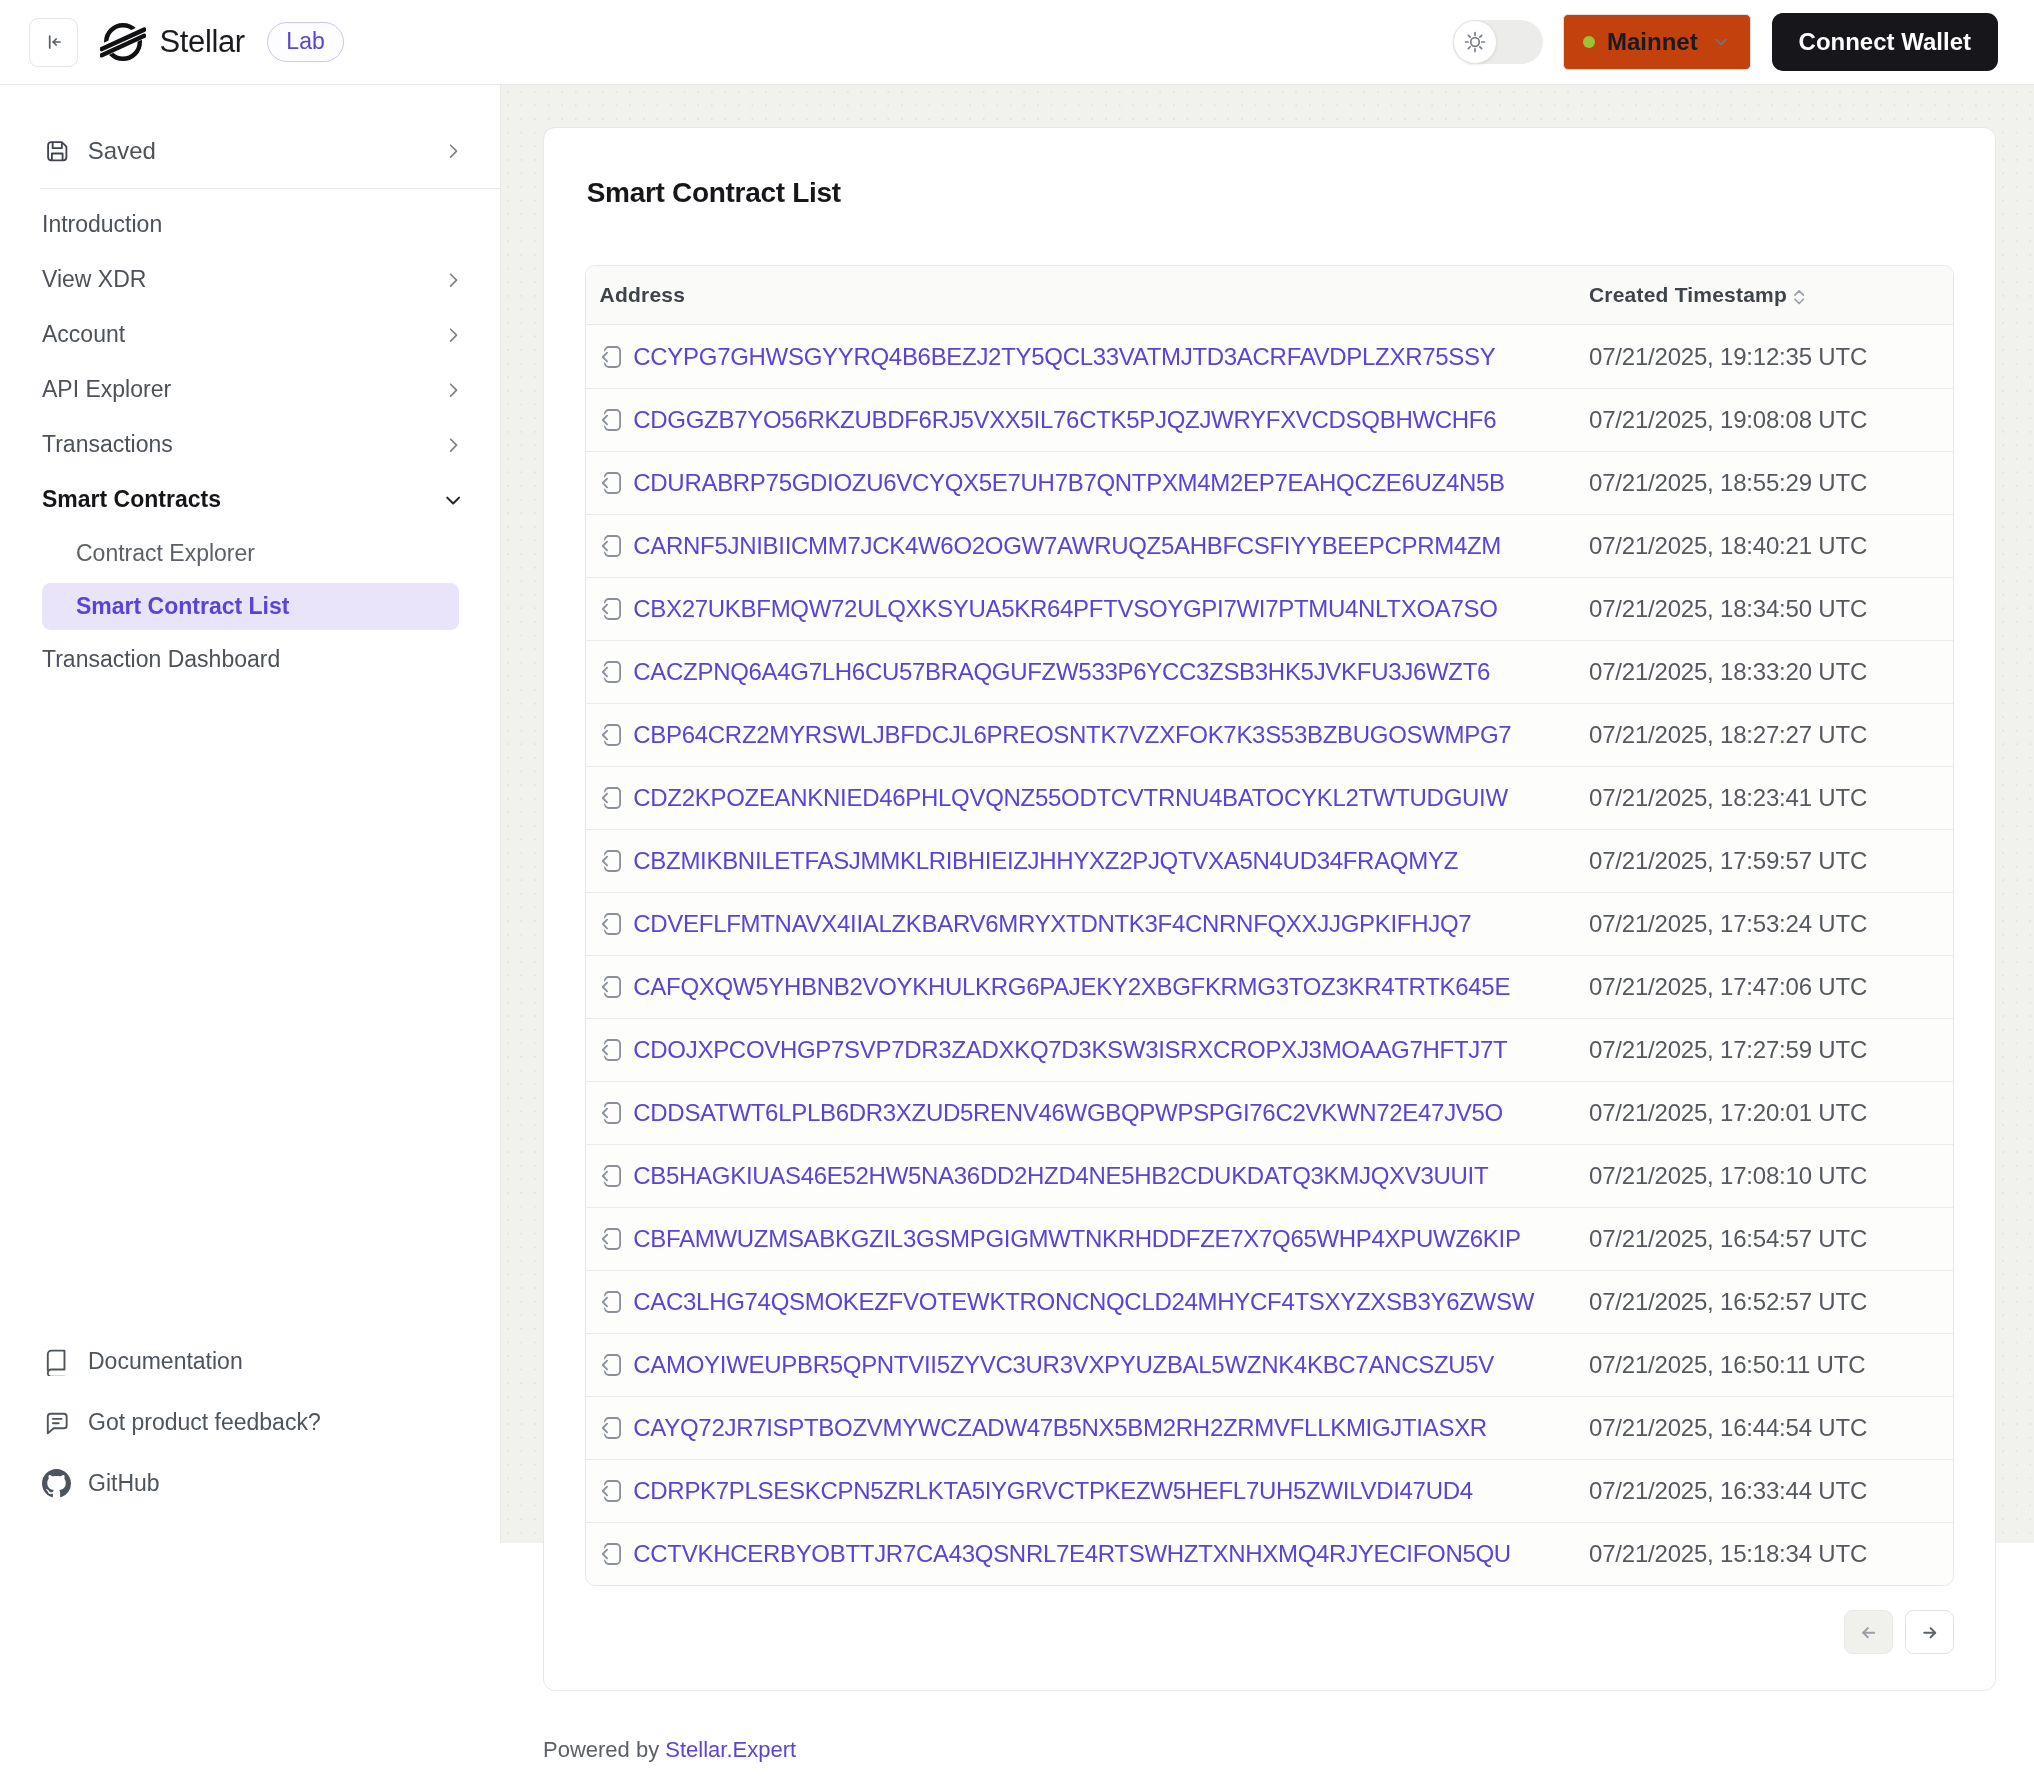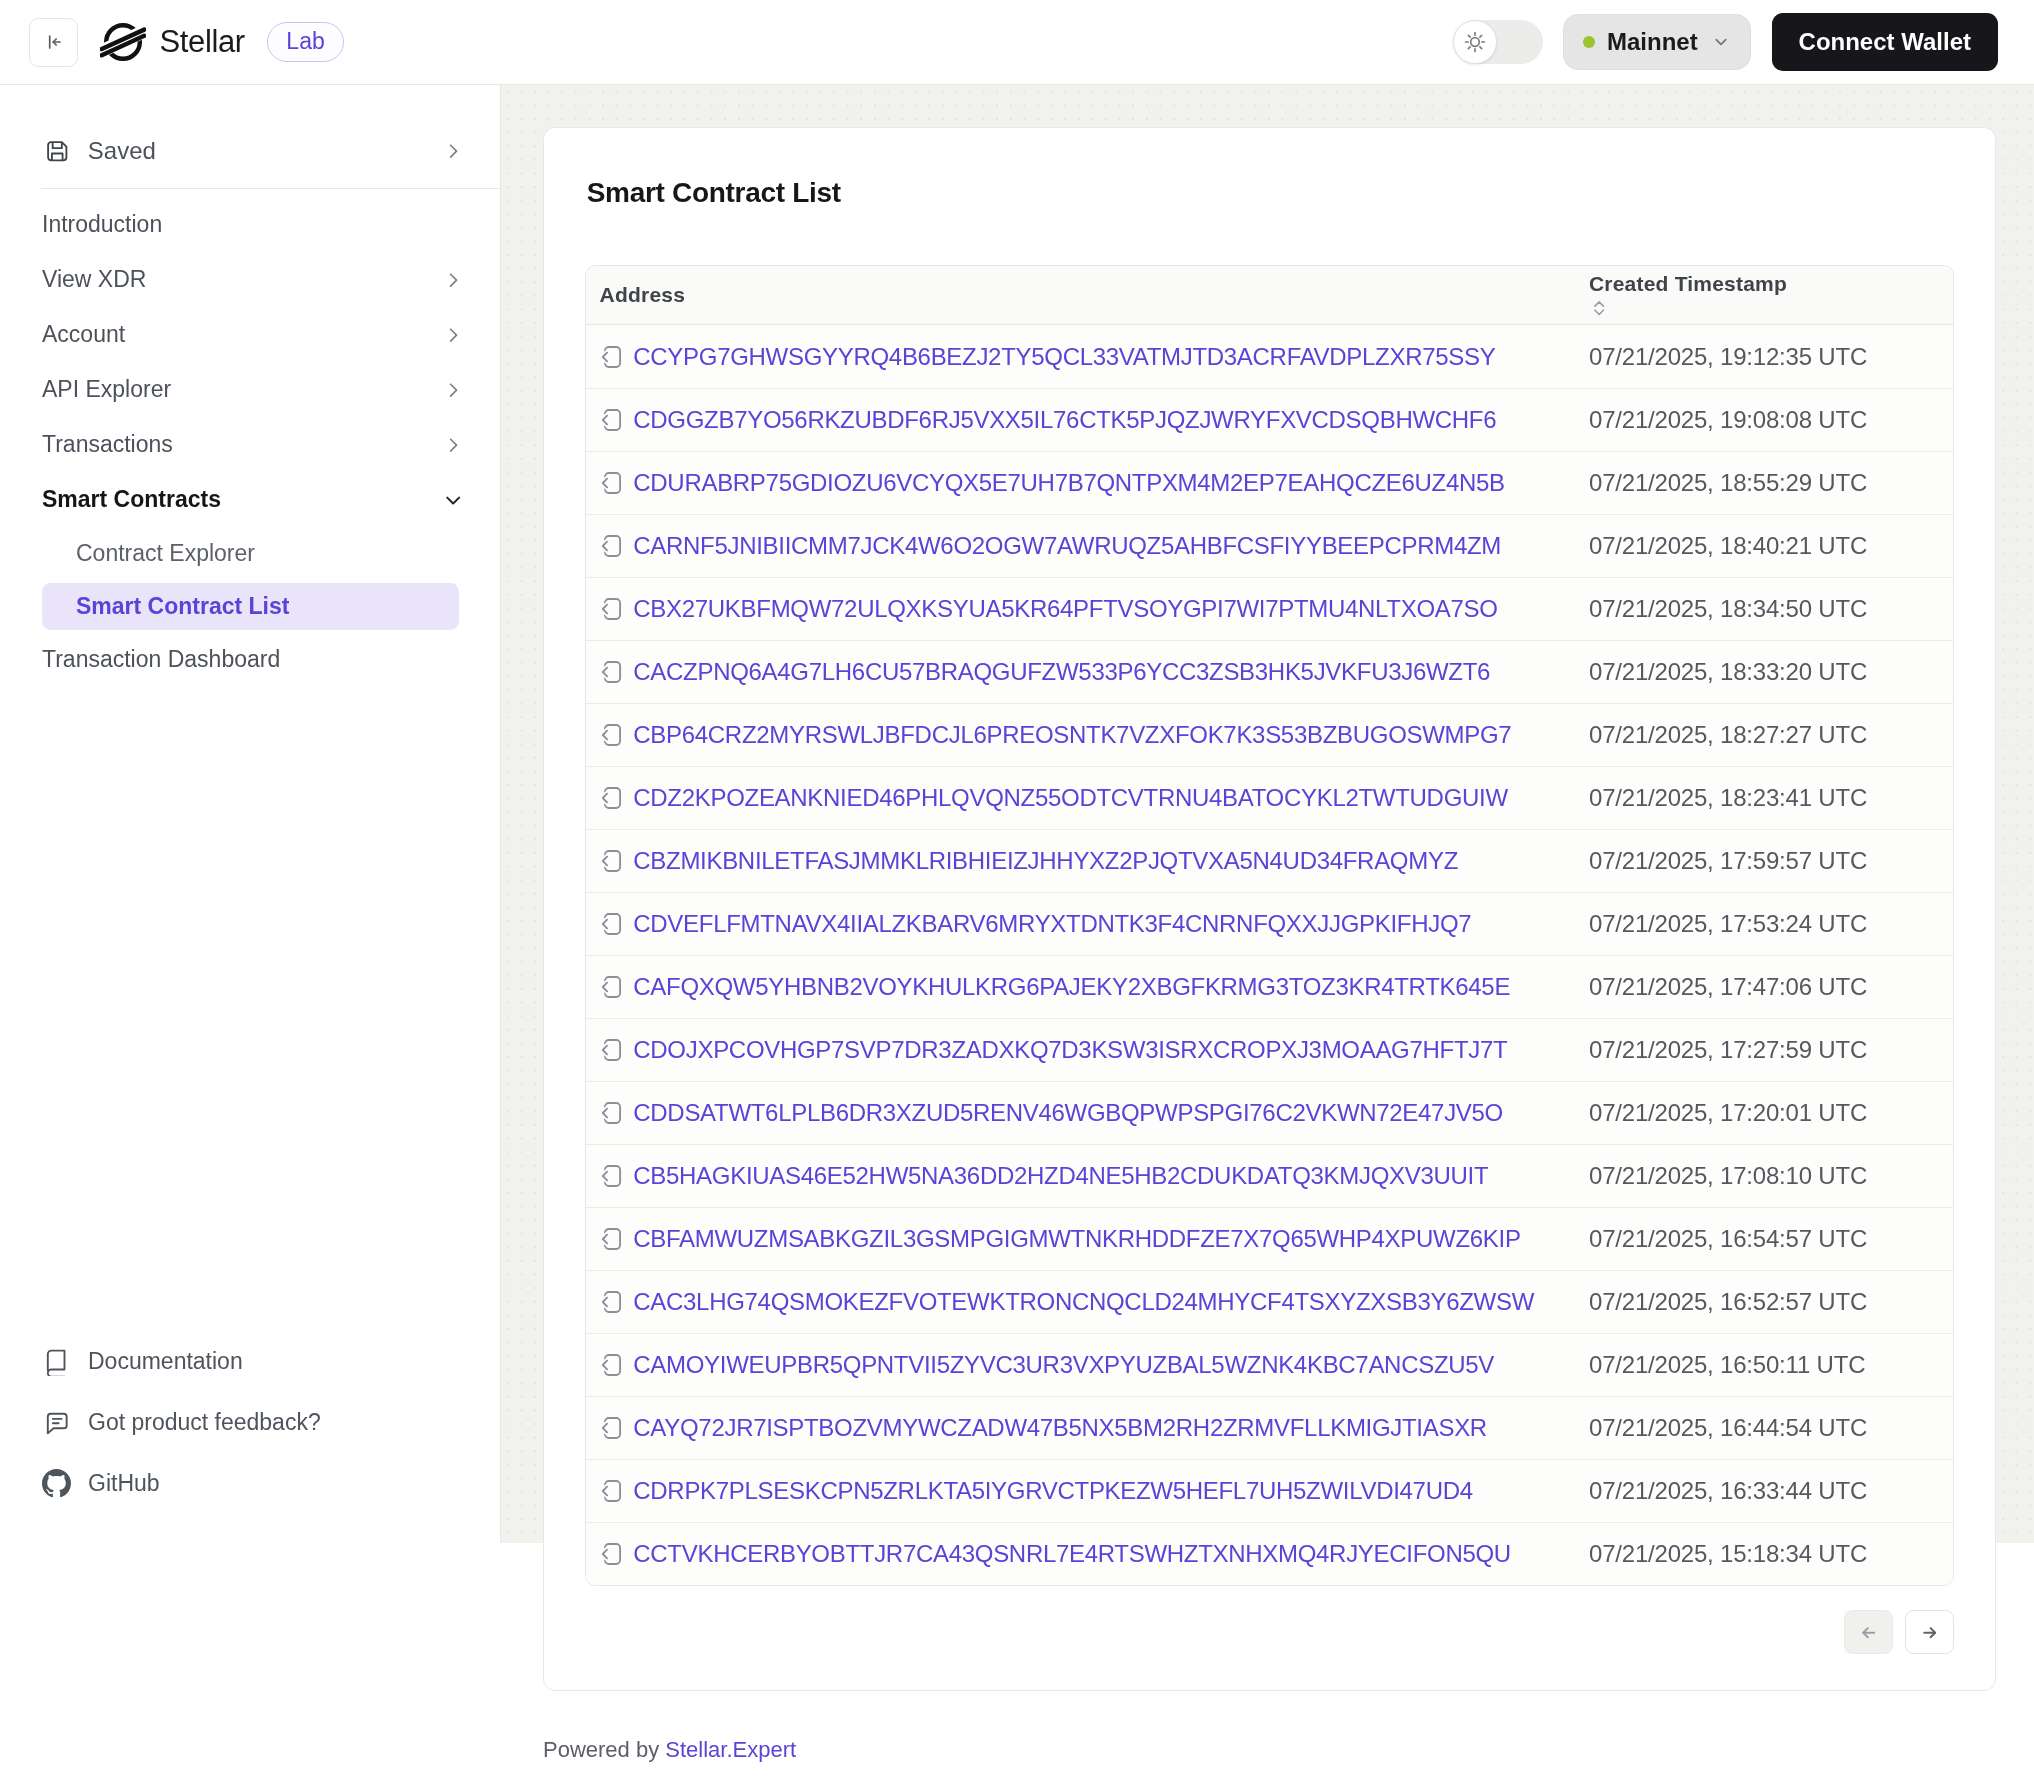--- a/index.html
+++ b/index.html
@@ -20,22 +20,22 @@
   .collapse-btn{width:49px;height:49px;border:0.8px solid #e4e4e1;border-radius:9.3px;background:#fff;
     display:flex;align-items:center;justify-content:center;cursor:pointer;}
   .brand{display:flex;align-items:center;gap:13.6px;text-decoration:none;color:var(--text-dark);cursor:pointer;}
   .brand-text{font-size:31px;font-weight:500;letter-spacing:-0.4px;}
   .lab-badge{margin-left:8.5px;font-size:23px;color:var(--accent);border:1.7px solid var(--badge-border);
     border-radius:847px;padding:5.1px 18.6px;background:#fdfcff;line-height:1.2;}
   .h-right{display:flex;align-items:center;gap:20.3px;}
   .theme-toggle{width:90px;height:44px;border-radius:847px;background:#ececea;display:flex;align-items:center;cursor:pointer;}
   .theme-knob{width:44px;height:44px;border-radius:50%;background:#fff;border:0.8px solid #e3e3e0;
     box-shadow:0 0.8px 2.5px rgba(0,0,0,.10);display:flex;align-items:center;justify-content:center;}
-  .network-btn{height:56px;display:flex;align-items:center;gap:12px;padding:0 18.6px;background:#e5e5e5;
-    border:0.8px solid #dededb;border-radius:15px;font-size:24px;font-weight:600;color:var(--text-dark);cursor:pointer;
+  .network-btn{height:56px;display:flex;align-items:center;gap:12px;padding:0 18.6px;background:#c2410c;
+    border:0.8px solid #dededb;border-radius:5px;font-size:24px;font-weight:600;color:var(--text-dark);cursor:pointer;
     font-family:inherit;}
   .net-dot{width:12px;height:12px;border-radius:50%;background:var(--network-dot);}
   .connect-btn{height:58px;padding:0 27px;background:var(--dark-button);color:#fff;border:none;border-radius:11px;
     font-size:24px;font-weight:700;cursor:pointer;font-family:inherit;}
 
   
   .shell{display:flex;height:1458px;}
   aside{width:501px;flex:none;border-right:0.8px solid var(--border);background:#fff;
     display:flex;flex-direction:column;padding-top:39px;}
   .saved-row{height:54px;display:flex;align-items:center;padding:0 37px 0 42px;cursor:pointer;color:var(--text-gray);}
@@ -54,21 +54,21 @@
   
   main{flex:1;background:var(--main-bg);
     background-image:radial-gradient(#e4e4e0 1.1px,transparent 1.1px);background-size:13.6px 13.6px;
     padding:42px 38px 0 42px;}
   .card{background:#fff;border:0.8px solid var(--border);border-radius:12px;padding:46px 41px 36px;}
   .card h1{font-size:28px;font-weight:600;color:#17171b;margin:3.4px 0 56px 1.7px;letter-spacing:-0.3px;}
   .tbl{border:0.8px solid var(--border);border-radius:10.2px;overflow:hidden;background:var(--row-bg);}
   .t-head{display:flex;align-items:center;height:59px;background:var(--thead-bg);border-bottom:0.8px solid var(--border);}
   .th{font-size:21px;font-weight:700;color:#3f434a;letter-spacing:0.2px;}
   .th-address{flex:1;padding-left:13.6px;}
-  .th-time{width:364px;display:flex;align-items:flex-start;gap:2px;cursor:pointer;flex-direction:column;}
+  .th-time{width:364px;display:flex;align-items:flex-end;gap:2px;cursor:pointer;}
   .t-row{display:flex;align-items:center;height:63px;border-top:0.8px solid #edebe8;background:var(--row-bg);}
   .t-row:first-child{border-top:none;}
   .cell-address{flex:1;display:flex;align-items:center;gap:9.3px;padding-left:12px;min-width:0;}
   .addr{font-size:24px;color:var(--accent);text-decoration:none;letter-spacing:-0.3px;cursor:pointer;white-space:nowrap;}
   .cell-time{width:364px;font-size:24px;color:#55585e;letter-spacing:-0.2px;}
   .pagination{display:flex;justify-content:flex-end;gap:12px;margin-top:24px;}
   .page-btn{width:49px;height:44px;border-radius:8.5px;display:flex;align-items:center;justify-content:center;cursor:pointer;}
   .page-btn.prev{background:#f0f0ed;border:0.8px solid #eae9e6;}
   .page-btn.next{background:#fff;border:0.8px solid #e2e2df;}
   .powered{margin-top:46px;font-size:22px;color:#5c6066;}

